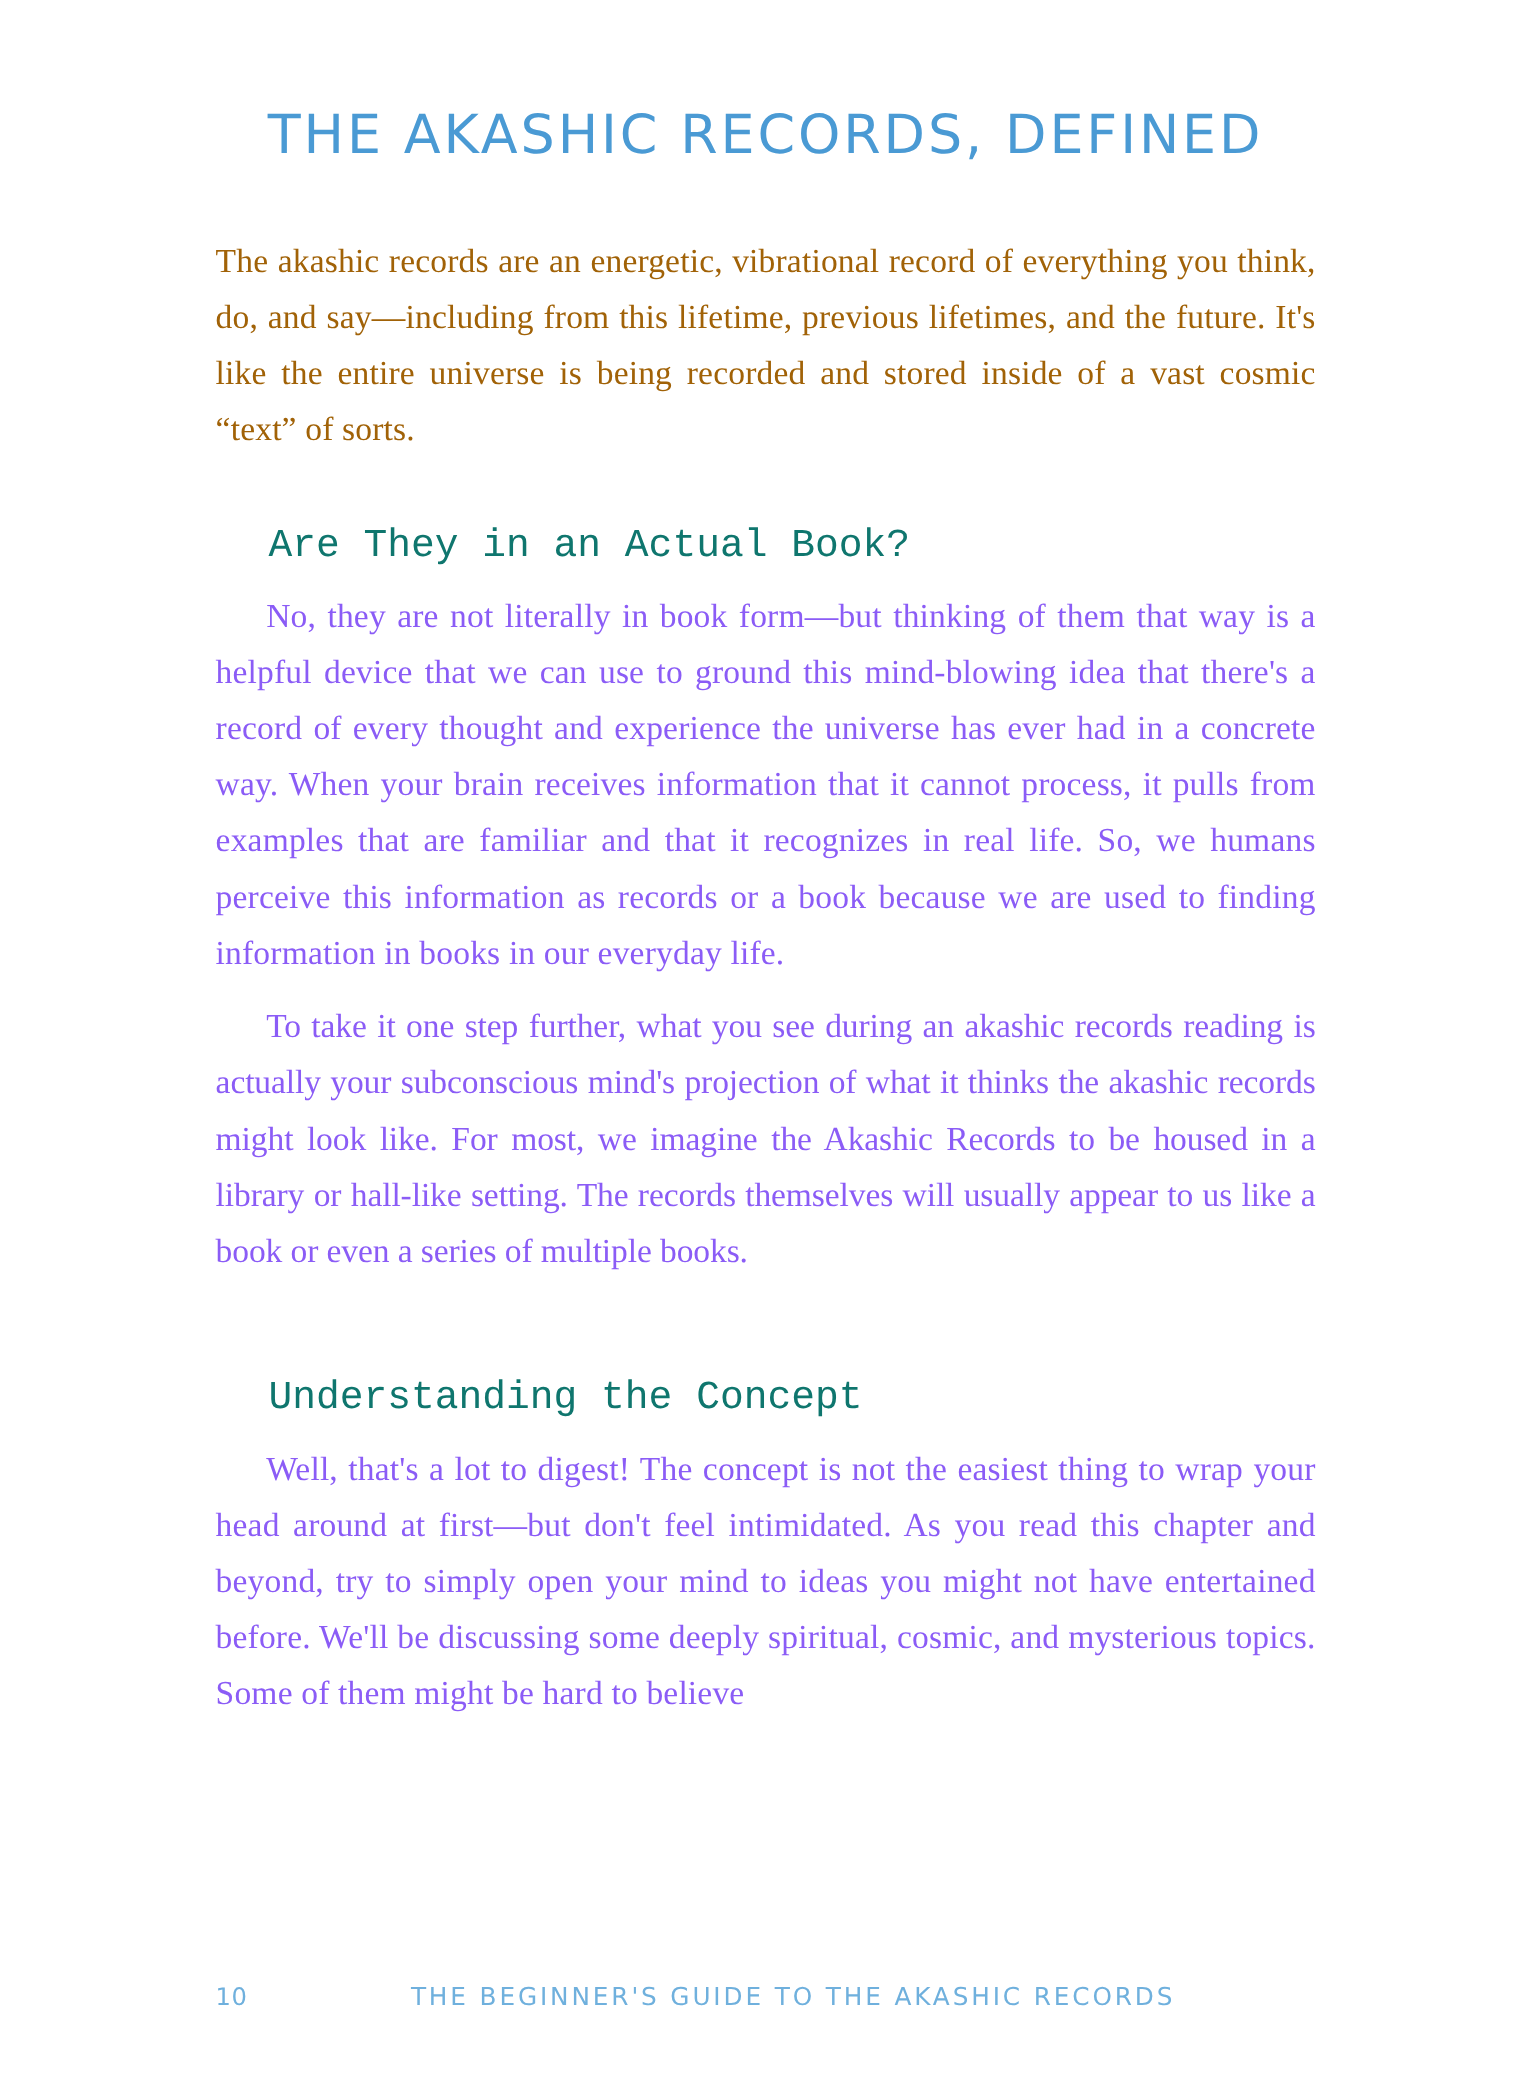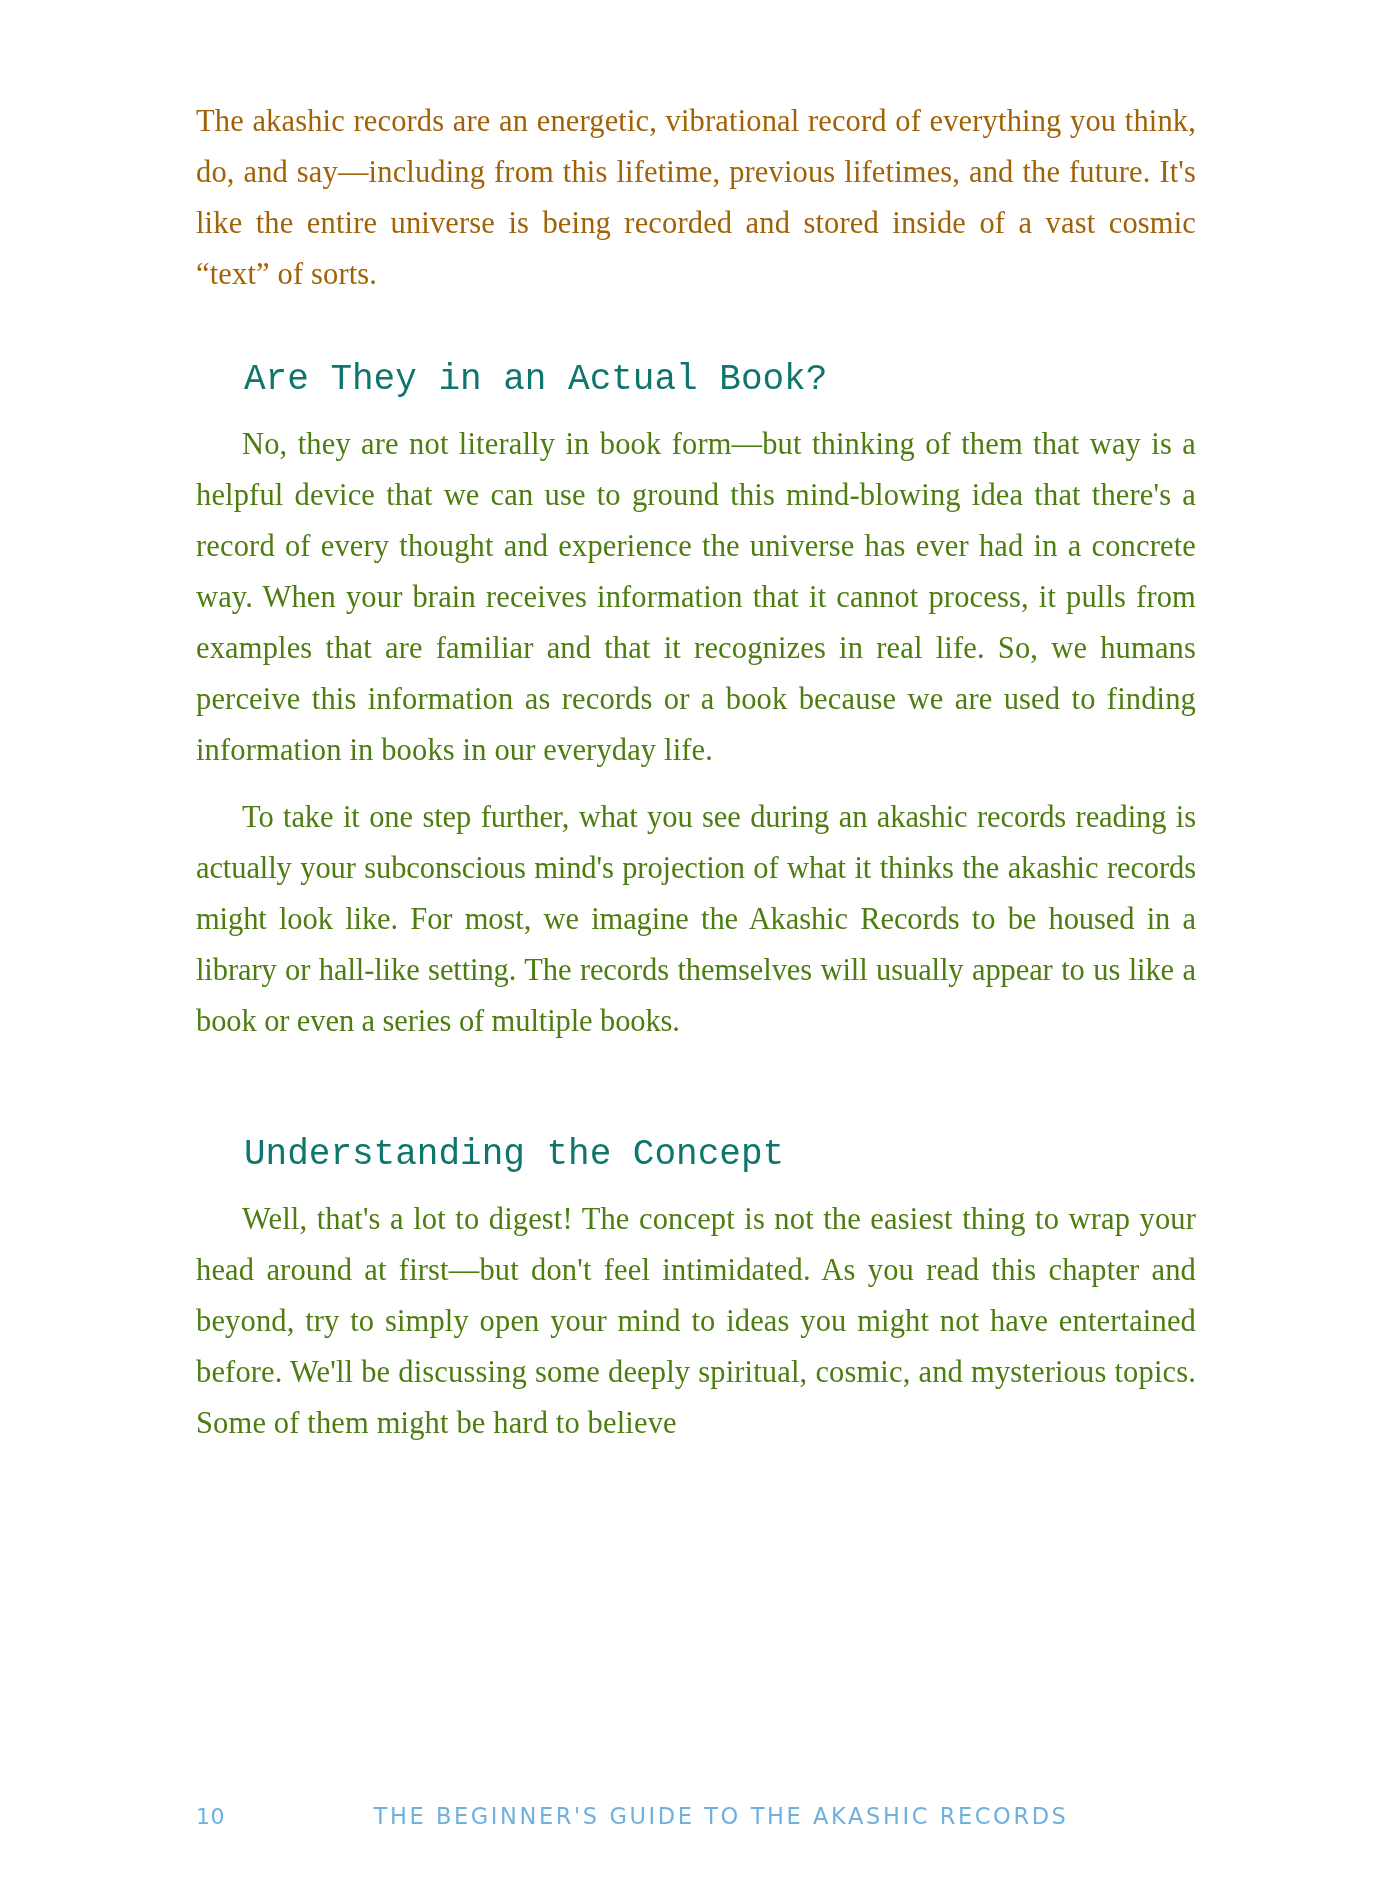--- a/index.html
+++ b/index.html
@@ -54,21 +54,21 @@
     margin: 58px 0 18px 48px;
     line-height: 1.2;
   }
   .section-heading.second {
     margin-top: 86px;
   }
   .body-para {
     font-family: "Liberation Serif", serif;
     font-size: 30.5px;
     line-height: 51px;
-    color: #4d7c0f;
+    color: #8b5cf6;
     margin: 0;
     text-align: justify;
     text-indent: 46px;
     letter-spacing: 0.15px;
   }
   .body-para.tight {
     letter-spacing: -0.1px;
     margin-top: 16px;
   }
   .body-para:last-child {
@@ -99,20 +99,21 @@
     white-space: nowrap;
   }
 </style>
 </head>
 <body>
 
 <div class="page">
 
   <div class="content">
 
+    <h1 class="chapter-title">THE AKASHIC RECORDS, DEFINED</h1>
 
     <p class="intro-para">The akashic records are an energetic, vibrational record of everything you think, do, and say—including from this lifetime, previous lifetimes, and the future. It's like the entire universe is being recorded and stored inside of a vast cosmic “text” of sorts.</p>
 
     <h2 class="section-heading">Are They in an Actual Book?</h2>
 
     <p class="body-para">No, they are not literally in book form—but thinking of them that way is a helpful device that we can use to ground this mind-blowing idea that there's a record of every thought and experience the universe has ever had in a concrete way. When your brain receives information that it cannot process, it pulls from examples that are familiar and that it recognizes in real life. So, we humans perceive this information as records or a book because we are used to finding information in books in our everyday life.</p>
 
     <p class="body-para tight">To take it one step further, what you see during an akashic records reading is actually your subconscious mind's projection of what it thinks the akashic records might look like. For most, we imagine the Akashic Records to be housed in a library or hall-like setting. The records themselves will usually appear to us like a book or even a series of multiple books.</p>
 
     <h2 class="section-heading second">Understanding the Concept</h2>

